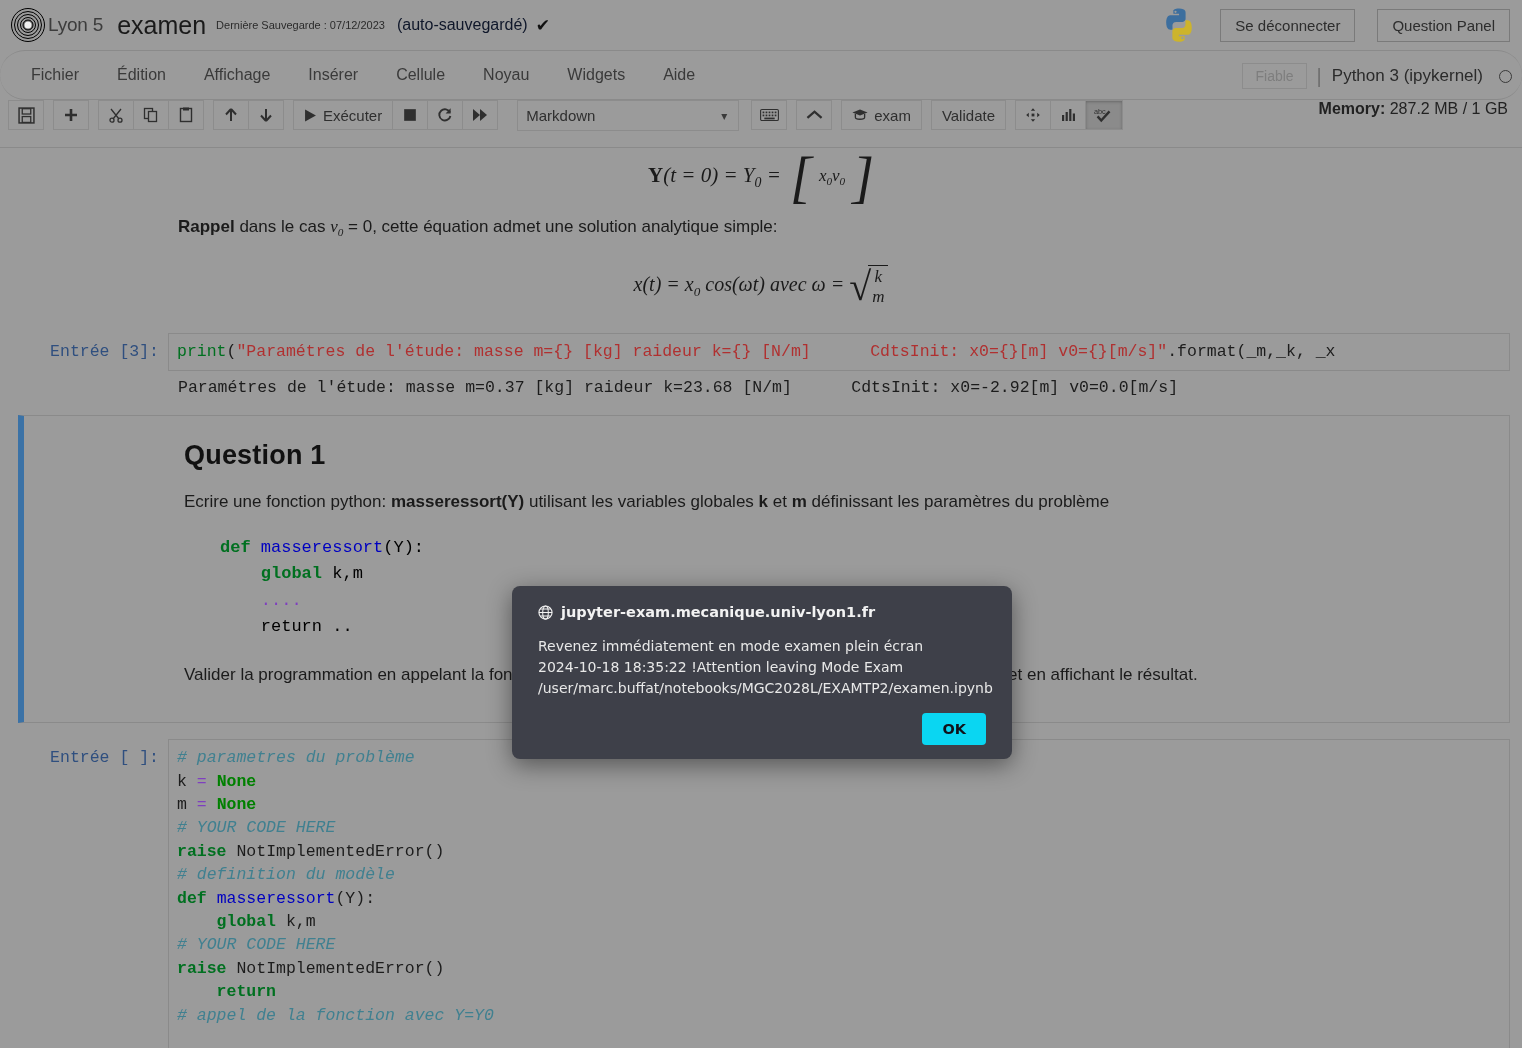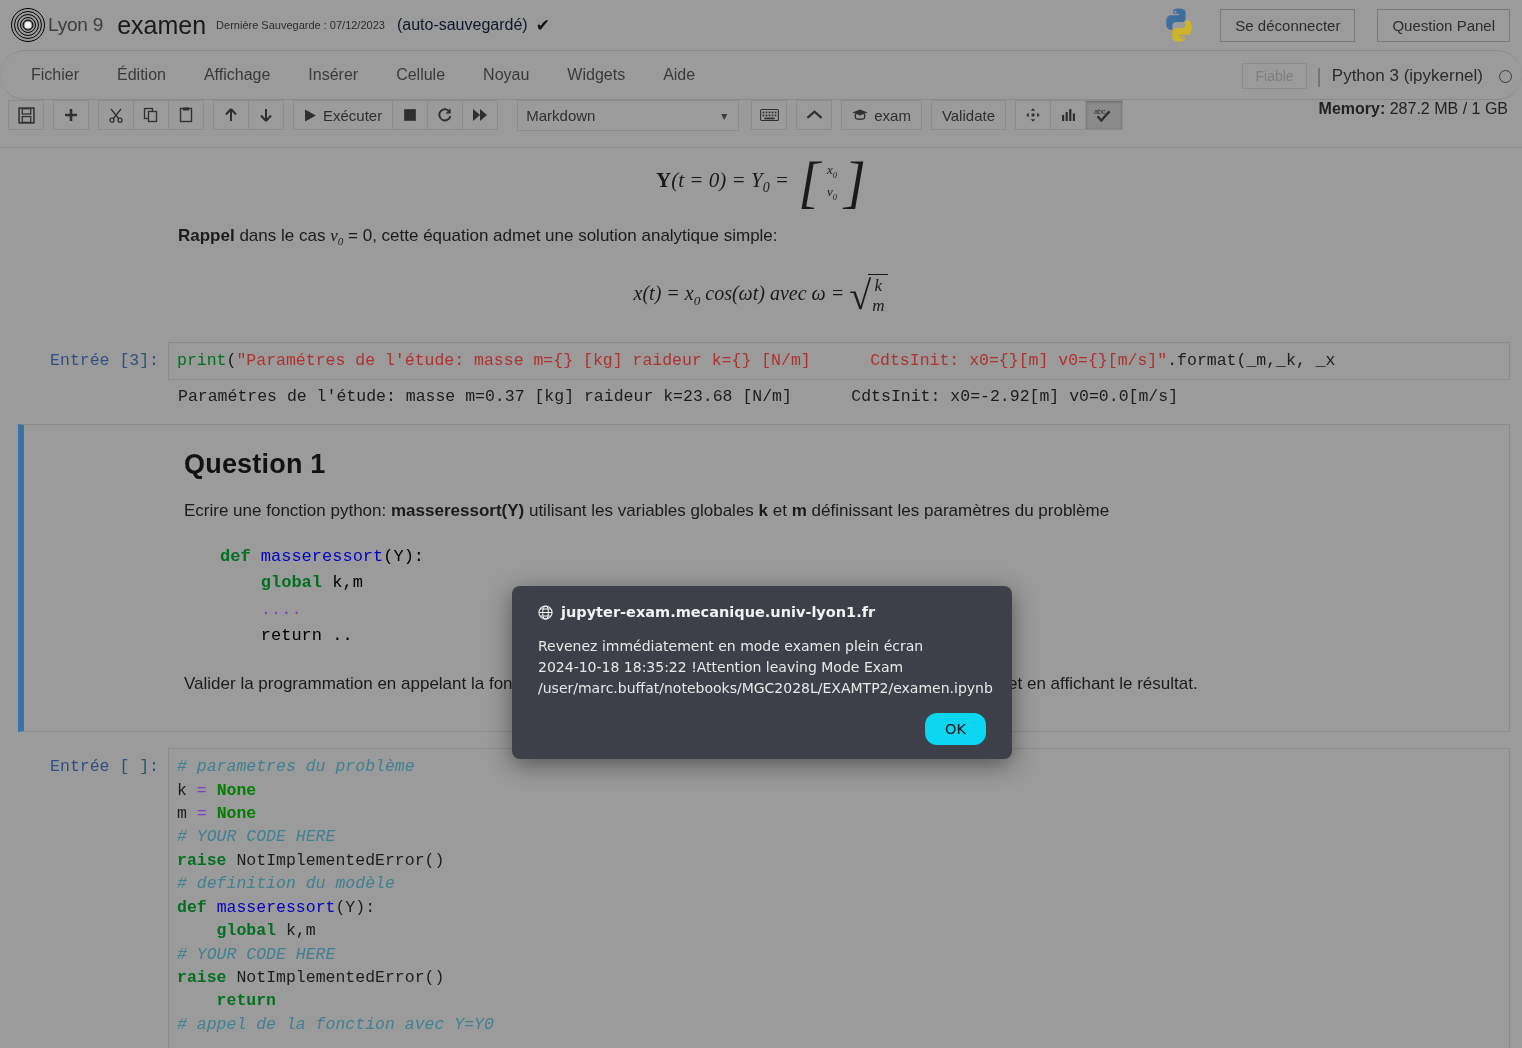--- a/index.html
+++ b/index.html
@@ -158,22 +158,22 @@
   #eq1 { margin-top: 12px; font-size: 21px; color: #1a1a1a; }
   .bracket-matrix {
     display: inline-flex; align-items: center; vertical-align: middle;
     margin-left: 4px;
   }
   .brk {
     font-size: 56px; line-height: 0.62;
     font-family: "Liberation Serif", serif; font-weight: 300;
   }
   .matrix-col {
-    display: inline-flex; flex-direction: column;
-    padding: 0 7px; font-size: 13px; line-height: 1.55;
+    display: inline-flex; flex-direction: row;
+    padding: 0 7px; font-size: 17px; line-height: 1.55;
   }
   .sub { font-size: 0.66em; vertical-align: sub; }
   
   #rappel {
     margin: 22px 0 0 178px;
     font-size: 17px; color: #1b1b1b;
   }
   #rappel b { font-weight: bold; }
   
   #eq2 { margin-top: 28px; font-size: 20px; color: #1a1a1a; }
@@ -262,43 +262,43 @@
   #modal-msg {
     color: #e8e8e8; font-size: 14px; line-height: 1.5;
     white-space: pre-line;
     margin-bottom: 14px;
   }
   #modal-actions { display: flex; justify-content: flex-end; }
   #modal-ok {
     background: #0ad6f2;
     color: #10121a;
     border: none;
-    font-weight: normal;
+    font-weight: bold;
     font-size: 14.5px;
     padding: 8px 20px;
-    border-radius: 12px;
+    border-radius: 4px;
     cursor: pointer;
     font-family: "DejaVu Sans", sans-serif;
     text-align: center;
   }
 </style>
 </head>
 <body>
 
 <div id="header">
   <div id="logo-wrap">
     <div class="lyon-mark">
       <span class="r1"></span>
         <span class="r2"></span>
         <span class="r3"></span>
       <span class="r4"></span>
         <span class="r5"></span>
         <span class="dot"></span>
     </div>
-    <span id="lyon-text">Lyon 9</span>
+    <span id="lyon-text">Lyon 5</span>
   </div>
   <span id="nb-title">examen</span>
   <span id="save-info">Dernière Sauvegarde : 07/12/2023</span>
   <span id="autosave">(auto-sauvegardé)</span>
   <span id="check-mark">✔</span>
 
   <div id="header-right">
     <svg class="pylogo" viewBox="0 0 64 64">
       <path fill="#3c6e9e" d="M31.6 4c-6.6 0-9.1 2.9-9.1 2.9v6.3h9.6v2.3H17.7s-7.3-.8-7.3 12c0 12.8 6.4 12.4 6.4 12.4h4.2v-6.6s-.3-6.4 6.1-6.4h10s6 .1 6-5.9V11s.9-7-10.8-7zm-5.5 3.9a1.9 1.9 0 1 1 0 3.8 1.9 1.9 0 0 1 0-3.8z"></path>
       <path fill="#cdb42b" d="M32.3 60c6.6 0 9.1-2.9 9.1-2.9v-6.3h-9.6v-2.3h14.4s7.3.8 7.3-12c0-12.8-6.4-12.4-6.4-12.4h-4.2v6.6s.3 6.4-6.1 6.4h-10s-6-.1-6 5.9V53s-.9 7 10.8 7zm5.5-3.9a1.9 1.9 0 1 1 0-3.8 1.9 1.9 0 0 1 0 3.8z"></path>

